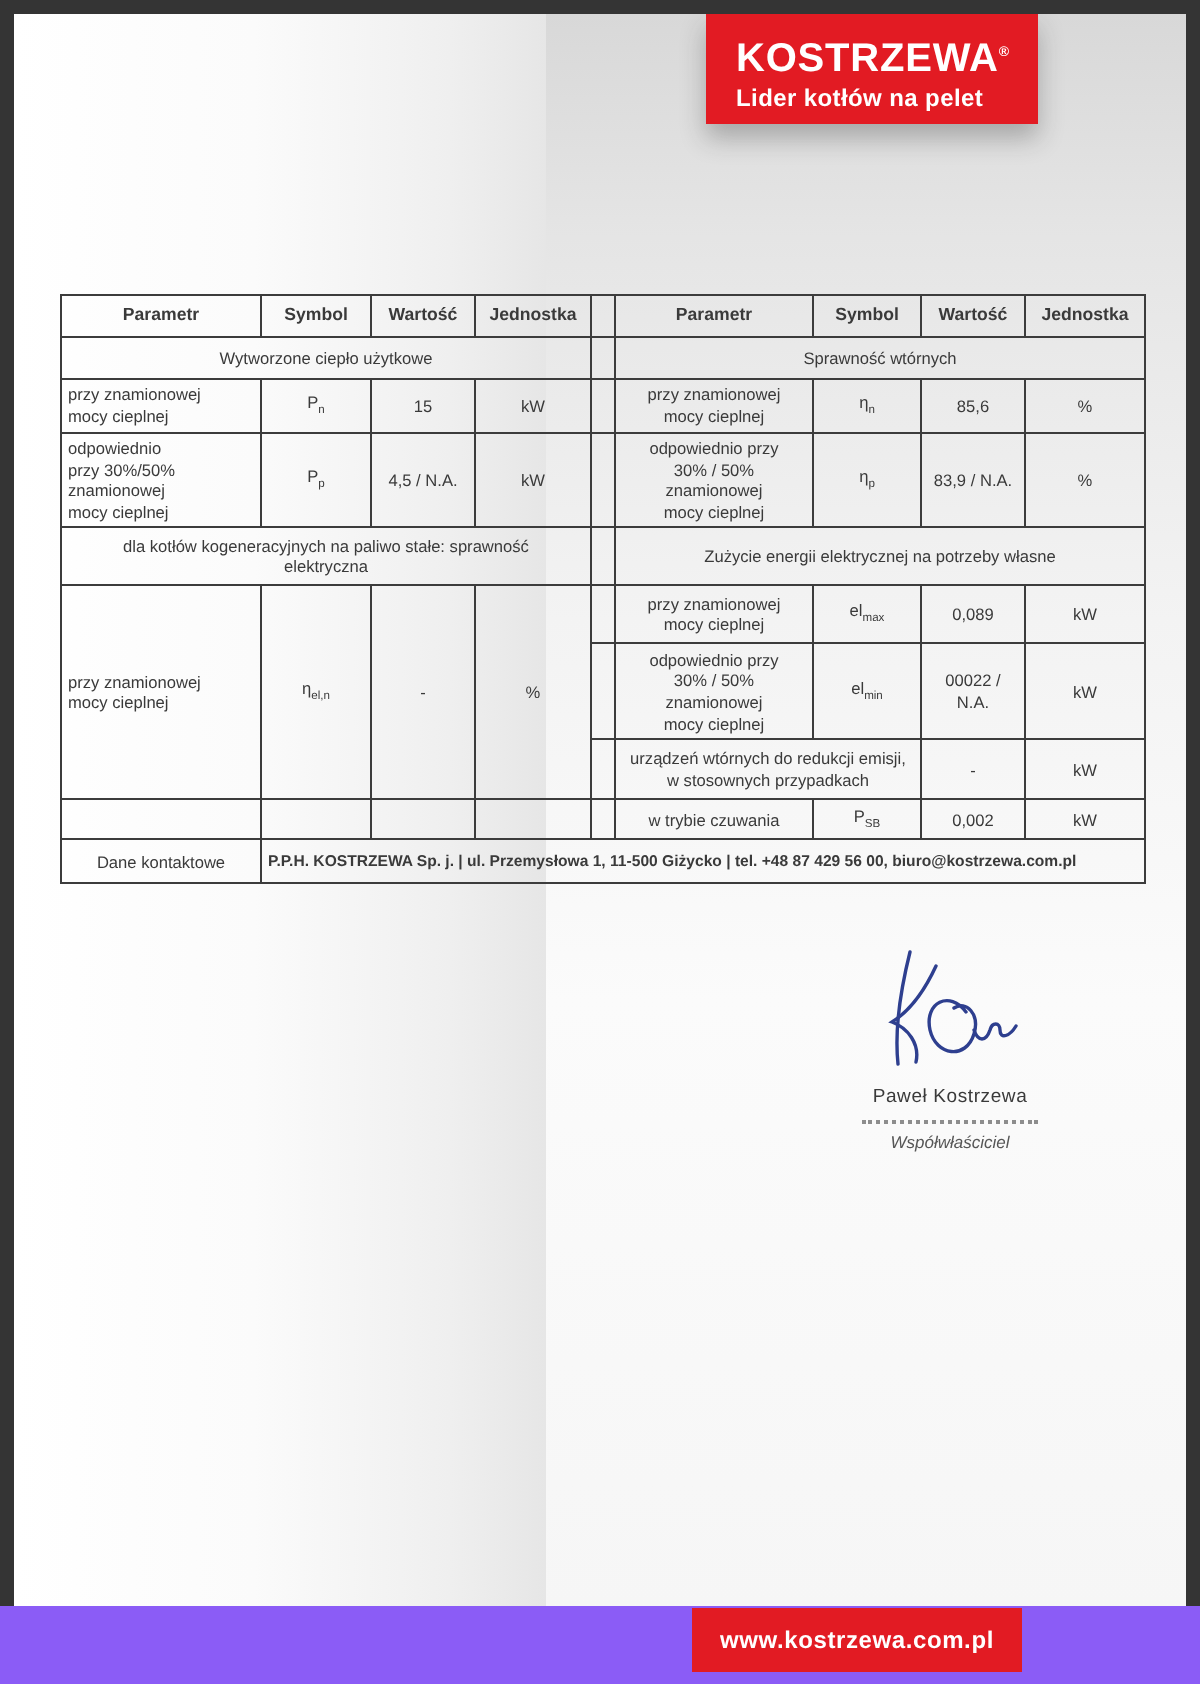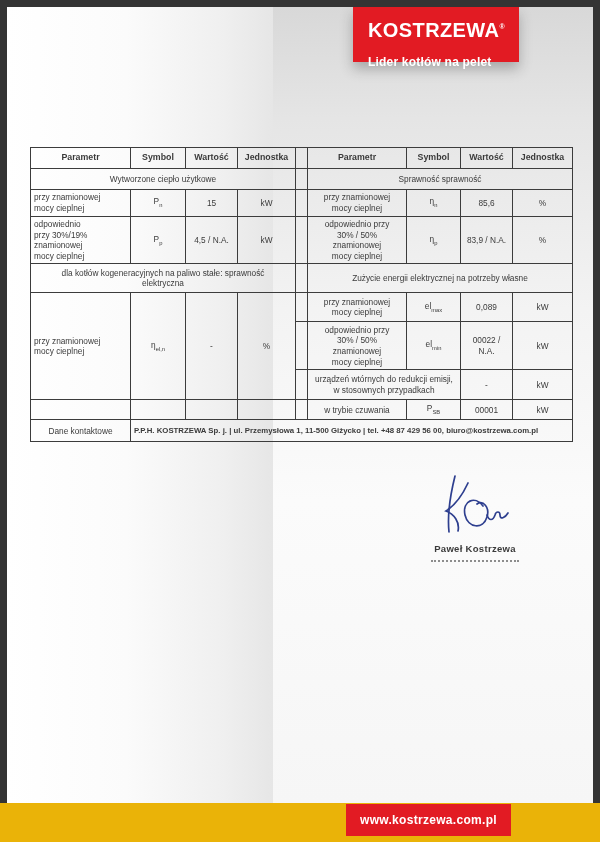--- a/index.html
+++ b/index.html
@@ -25,21 +25,21 @@
     background:linear-gradient(to bottom,#d8d8d8 0%,#e5e5e5 14%,#f3f3f3 38%,#fbfbfb 62%,#f6f6f6 100%);
   }
   .logo-block{
     position:absolute;z-index:2;left:346px;top:0;width:166px;height:55px;
     background:#e21b23;color:#fff;
     box-shadow:0 7px 12px rgba(40,40,40,.30);
     padding:9px 0 0 15px;box-sizing:border-box;
   }
   .logo-block .brand{font-size:20px;font-weight:bold;letter-spacing:.4px;line-height:22px;white-space:nowrap;}
   .logo-block .brand .reg{font-size:7px;vertical-align:super;}
-  .logo-block .tagline{font-size:12px;font-weight:bold;letter-spacing:.2px;margin-top:14px;white-space:nowrap;}
+  .logo-block .tagline{font-size:12px;font-weight:bold;letter-spacing:.2px;margin-top:1px;white-space:nowrap;}
 
   table.spec{
     position:absolute;z-index:1;left:23px;top:140px;
     width:542px;border-collapse:collapse;table-layout:fixed;
     color:#3a3a3a;font-size:8.3px;line-height:1.28;
   }
   table.spec td,table.spec th{
     border:1px solid #3c3c3c;padding:2px 3px;vertical-align:middle;
     overflow:hidden;
   }
@@ -57,26 +57,26 @@
   .wc64{max-width:66px;margin:0 auto;}
   .wc74{max-width:76px;margin:0 auto;}
   td.contact-label{text-align:center;padding-left:8px;}
   td.contact-val{text-align:left;padding-left:8px;font-size:7.8px;white-space:nowrap;font-weight:bold;}
 
   .sig{
     position:absolute;z-index:1;left:353px;top:466px;width:230px;
     text-align:center;color:#3a3a3a;
   }
   .sig svg{display:block;margin:0 auto 8px auto;}
-  .sig .name{font-size:9.5px;font-weight:bold;letter-spacing:.3px;}
+  .sig .name{font-size:9.5px;font-weight:normal;letter-spacing:.3px;}
   .sig .dots{width:88px;height:3px;border-bottom:2px dotted #8d8d8d;margin:3px auto 4px auto;}
   .sig .role{font-size:8.5px;font-style:italic;color:#565656;}
 
   .footer-band{
-    position:absolute;left:0;right:0;bottom:0;height:39px;background:#eab308;
+    position:absolute;left:0;right:0;bottom:0;height:39px;background:#8b5cf6;
   }
   .site-bar{
     position:absolute;left:346px;top:1px;width:165px;height:32px;
     background:#e21b23;color:#fff;display:flex;align-items:center;justify-content:center;
   }
   .site-bar span{font-size:12px;font-weight:bold;letter-spacing:.3px;}
 </style>
 </head>
 <body>
 
@@ -110,40 +110,40 @@
         <th>Jednostka</th>
         <td class="spacer"></td>
         <th>Parametr</th>
         <th>Symbol</th>
         <th>Wartość</th>
         <th>Jednostka</th>
       </tr>
       <tr style="height:21px">
         <td class="sec" colspan="4">Wytworzone ciepło użytkowe</td>
         <td class="spacer"></td>
-        <td class="sec" colspan="4">Sprawność sprawność</td>
+        <td class="sec" colspan="4">Sprawność wtórnych</td>
       </tr>
       <tr style="height:27px">
         <td class="pL">
               <div class="w74">przy znamionowej mocy cieplnej</div>
             </td>
         <td class="c"><span class="sym"><span>P</span><sub>n</sub></span></td>
         <td class="c">15</td>
         <td class="c">kW</td>
         <td class="spacer"></td>
         <td class="pC">
               <div class="wc74">przy znamionowej mocy cieplnej</div>
             </td>
         <td class="c"><span class="sym"><span>η</span><sub>n</sub></span></td>
         <td class="c">85,6</td>
         <td class="c">%</td>
       </tr>
       <tr style="height:46px">
         <td class="pL">
-              <div class="w62">odpowiednio przy 30%/19% znamionowej mocy cieplnej</div>
+              <div class="w62">odpowiednio przy 30%/50% znamionowej mocy cieplnej</div>
             </td>
         <td class="c"><span class="sym"><span>P</span><sub>p</sub></span></td>
         <td class="c">4,5 / N.A.</td>
         <td class="c">kW</td>
         <td class="spacer"></td>
         <td class="pC">
               <div class="wc64">odpowiednio przy 30% / 50% znamionowej mocy cieplnej</div>
             </td>
         <td class="c"><span class="sym"><span>η</span><sub>p</sub></span></td>
         <td class="c">83,9 / N.A.</td>
@@ -187,41 +187,42 @@
         <td class="c">kW</td>
       </tr>
       <tr style="height:20px">
         <td></td>
         <td></td>
         <td></td>
         <td></td>
         <td class="spacer"></td>
         <td class="pC">w trybie czuwania</td>
         <td class="c"><span class="sym"><span>P</span><sub>SB</sub></span></td>
-        <td class="c">00001</td>
+        <td class="c">0,002</td>
         <td class="c">kW</td>
       </tr>
       <tr style="height:22px">
         <td class="contact-label">Dane kontaktowe</td>
         <td class="contact-val" colspan="8">P.P.H. KOSTRZEWA Sp. j.  |  ul. Przemysłowa 1, 11-500 Giżycko  |  tel. +48 87 429 56 00, biuro@kostrzewa.com.pl</td>
       </tr>
     </tbody>
       </table>
 
     <div class="sig">
       <svg width="82" height="62" viewBox="0 0 82 62">
         <g fill="none" stroke="#2e3f8f" stroke-width="1.7" stroke-linecap="round">
           <path d="M21 3 C17 19 13 40 15 59"></path>
           <path d="M34 10 C28 23 20 33 12 38 C20 41 26 49 24 58"></path>
           <path d="M49 33 C41 22 28 28 31 42 C34 55 49 57 53 44 C56 34 49 27 43 31"></path>
           <path d="M53 42 C55 48 59 48 61 42 C62 38 66 38 66 42 C66 47 71 45 74 40"></path>
         </g>
       </svg>
       <div class="name">Paweł Kostrzewa</div>
       <div class="dots"></div>
+      <div class="role">Współwłaściciel</div>
     </div>
   </div>
 
   <div class="footer-band">
     <div class="site-bar">
       <span>www.kostrzewa.com.pl</span>
     </div>
   </div>
 </div>
 

